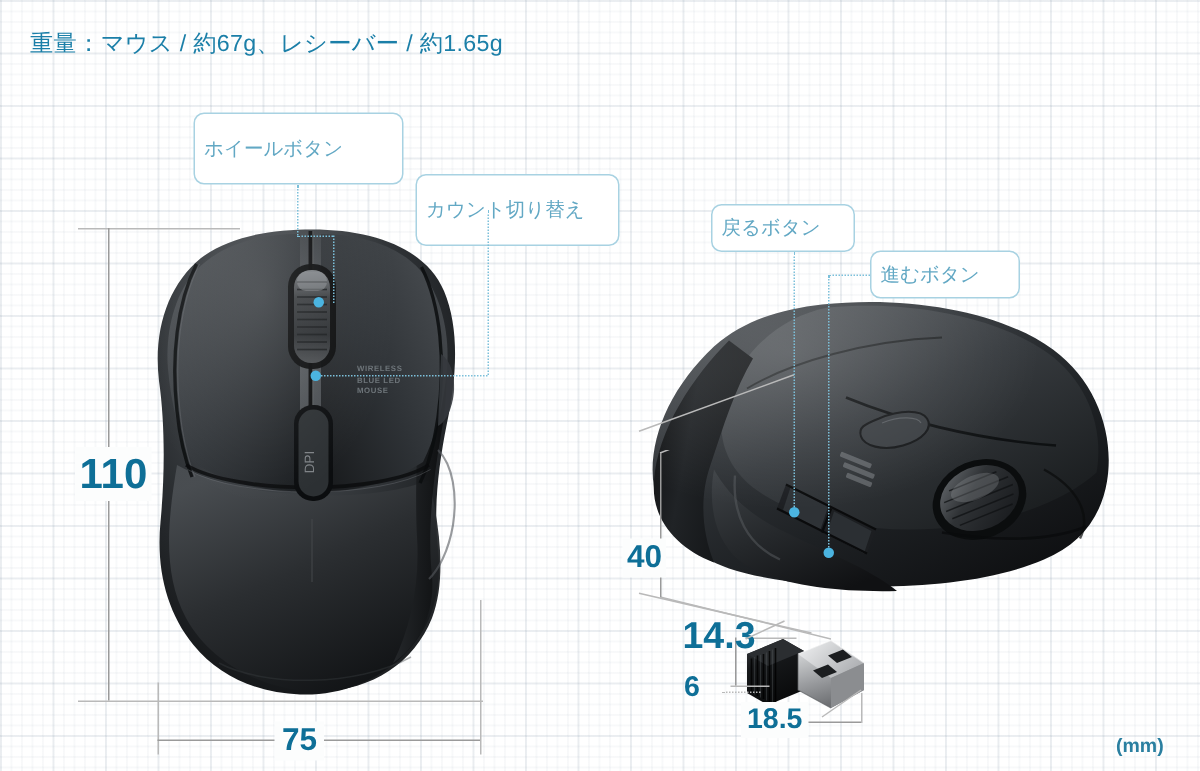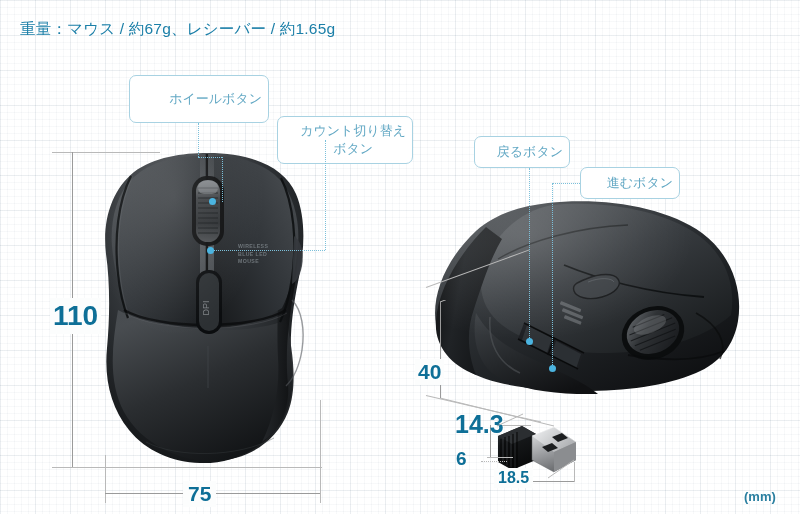--- a/index.html
+++ b/index.html
@@ -39,21 +39,21 @@
     box-sizing: border-box;
     border: 1.4px solid #a8d2e2;
     border-radius: 7px;
     background: #ffffff;
     color: #62a8c4;
     font-size: 13px;
     line-height: 1.35;
     text-align: center;
     display: flex;
     align-items: center;
-    justify-content: flex-end;
+    justify-content: flex-start;
     padding: 3px 6px;
   }
   .callout span { display: block; }
 
   
   .dot-v {
     position: absolute;
     width: 0;
     border-left: 1.6px dotted #7cc0da;
   }
@@ -456,42 +456,41 @@
   <svg style="position:absolute; left:497px; top:412px;" width="40" height="20" viewBox="0 0 40 20">
     <line x1="0" y1="14" x2="26" y2="2" stroke="#b9b9b9" stroke-width="1"></line>
   </svg>
 
   <div class="dot-h" style="left:481px; top:461px; width:26px; border-top:1.4px dotted #b9b9b9;"></div>
   <div class="dim-label" style="left:456px; top:448px; font-size:19px;">6</div>
 
   <div class="dim-ext-v" style="left:499px; top:468px; height:14px;"></div>
   <div class="dim-ext-v" style="left:574px; top:462px; height:20px;"></div>
   <div class="dim-line-h" style="left:499px; top:481px; width:75px;"></div>
-  <div class="dim-label" style="left:494px; top:468px; font-size:16px; background:#fcfdfd; padding:1px 4px;">18.5</div>
+  <div class="dim-label" style="left:494px; top:468px; font-size:19px; background:#fcfdfd; padding:1px 4px;">18.5</div>
 
   <svg style="position:absolute; left:546px; top:456px;" width="36" height="26" viewBox="0 0 36 26">
     <line x1="2" y1="22" x2="28" y2="4" stroke="#b9b9b9" stroke-width="1"></line>
   </svg>
 
   <div class="unit-label" style="left:744px; top:489px;">(mm)</div>
 
   <div class="callout" style="left:129px; top:75px; width:140px; height:48px;">
     <div>
       <span>ホイールボタン</span>
     </div>
   </div>
   <div class="dot-v" style="left:198px; top:123px; height:34px;"></div>
   <div class="dot-h" style="left:198px; top:157px; width:24px;"></div>
   <div class="dot-dot" style="left:209px; top:198px;"></div>
   <div class="dot-v" style="left:222px; top:157px; height:45px;"></div>
 
   <div class="callout" style="left:277px; top:92px; width:136px; height:48px;margin-top:24px;">
     <div>
       <span>カウント切り替え</span>
-      <span>ボタン</span>
     </div>
   </div>
   <div class="dot-v" style="left:325px; top:140px; height:110px;"></div>
   <div class="dot-h" style="left:211px; top:250px; width:114px;"></div>
   <div class="dot-dot" style="left:207px; top:247px;"></div>
 
   <div class="callout" style="left:474px; top:136px; width:96px; height:32px;">
     <div>
       <span>戻るボタン</span>
     </div>

